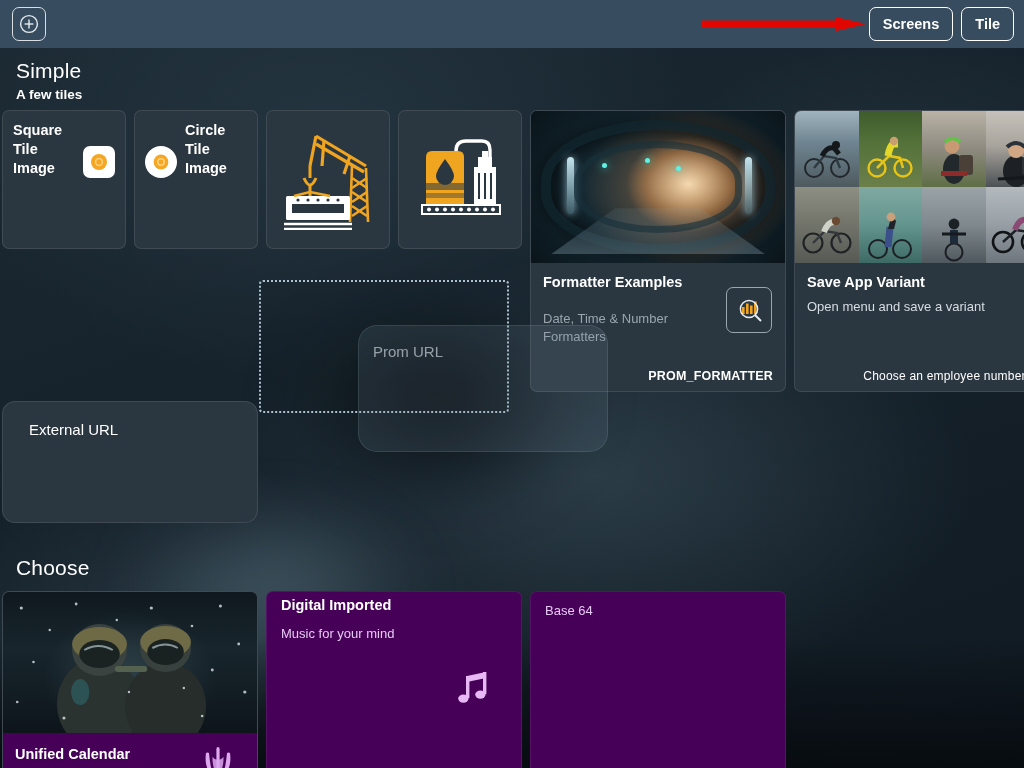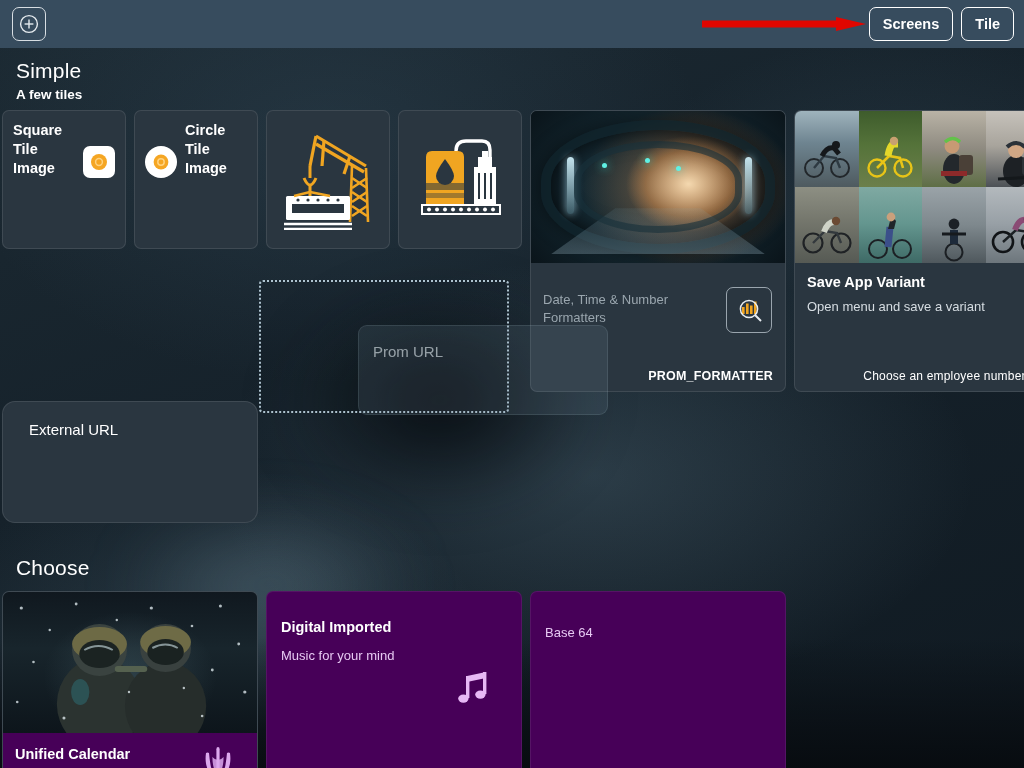--- a/index.html
+++ b/index.html
@@ -267,21 +267,21 @@
       linear-gradient(180deg, #10181f 0%, #18252c 40%, #0d151b 100%);
     overflow: hidden;
   }
 
   
   .tile.purple {
     background: #470058;
     border-color: rgba(255,255,255,0.08);
   }
   .tile.purple .tile-sub { color: #e6c8f2; }
-  .purple-body { padding: 26px 14px; }
+  .purple-body { padding: 4px 14px; }
 
   .tile.split .photo-top {
     position: absolute; left: 0; right: 0; top: 0; height: 141px; overflow: hidden;
   }
   .tile.split .purple-bottom {
     position: absolute; left: 0; right: 0; top: 141px; bottom: 0;
     background: #470058;
     padding: 12px 14px 0 12px;
   }
 
@@ -293,22 +293,22 @@
     left: 259px; top: 280px;
     width: 250px; height: 133px;
     border: 2px dotted rgba(200,222,235,0.85);
     border-radius: 4px;
     background: rgba(0,0,0,0.06);
     z-index: 12;
   }
   .drag-ghost {
     position: absolute;
     left: 358px; top: 325px;
-    width: 250px; height: 90px;
-    border-radius: 9px;
+    width: 250px; height: 127px;
+    border-radius: 19px;
     background: rgba(120,145,160,0.16);
     border: 1px solid rgba(200,220,232,0.12);
     padding: 16px 14px;
     z-index: 30;
     cursor: grabbing;
   }
   .drag-ghost .tile-title { color: rgba(222,232,238,0.62); font-weight: normal; font-size: 15px; }
 </style>
 </head>
 <body>
@@ -466,20 +466,21 @@
           <div class="art-corridor">
             <div class="cor-strip l"></div>
             <div class="cor-strip r"></div>
             <div class="cor-dot" style="left:28%; top:34%;"></div>
             <div class="cor-dot" style="left:45%; top:31%;"></div>
             <div class="cor-dot" style="left:57%; top:36%;"></div>
             <div class="cor-floor"></div>
           </div>
         </div>
         <div class="body-under-photo">
+          <div class="tile-title">Formatter Examples</div>
           <div class="tile-sub" style="width:150px; margin-top:18px; color:#9aa6ae;">Date, Time &amp; Number Formatters</div>
         </div>
         <div style="position:absolute; right:13px; top:176px; width:46px; height:46px; border:1px solid rgba(215,226,233,0.65); border-radius:7px; display:flex; align-items:center; justify-content:center;">
           <svg width="30" height="30" viewBox="0 0 30 30">
             <g fill="#f0a521">
               <rect x="8" y="12" width="2.6" height="7"></rect>
               <rect x="12" y="8.5" width="2.6" height="10.5"></rect>
               <rect x="16" y="10.5" width="2.6" height="8.5"></rect>
               <rect x="20" y="6.5" width="2.6" height="12.5"></rect>
             </g>

